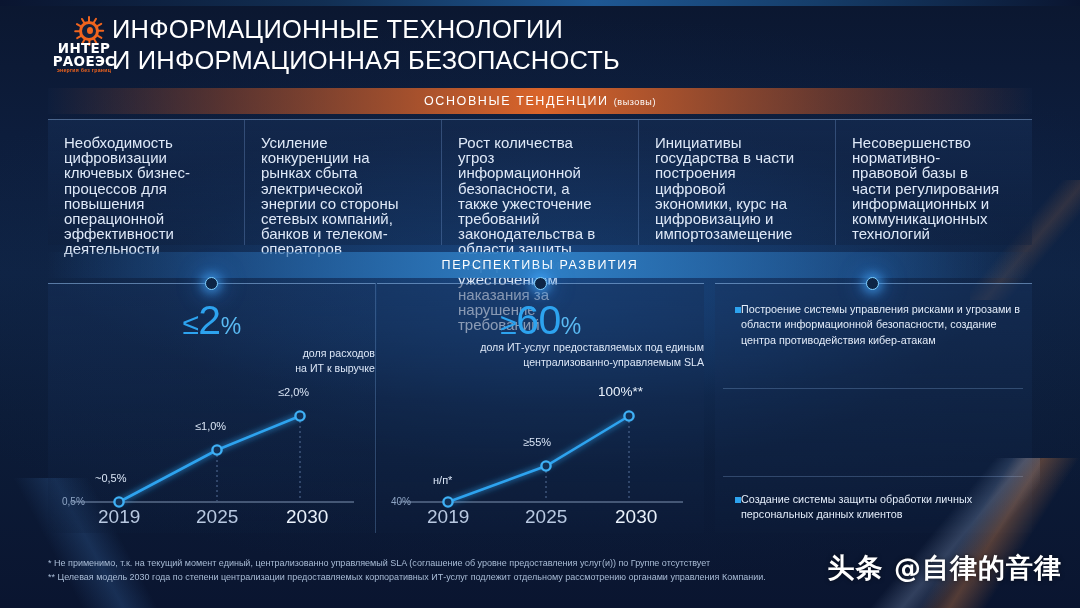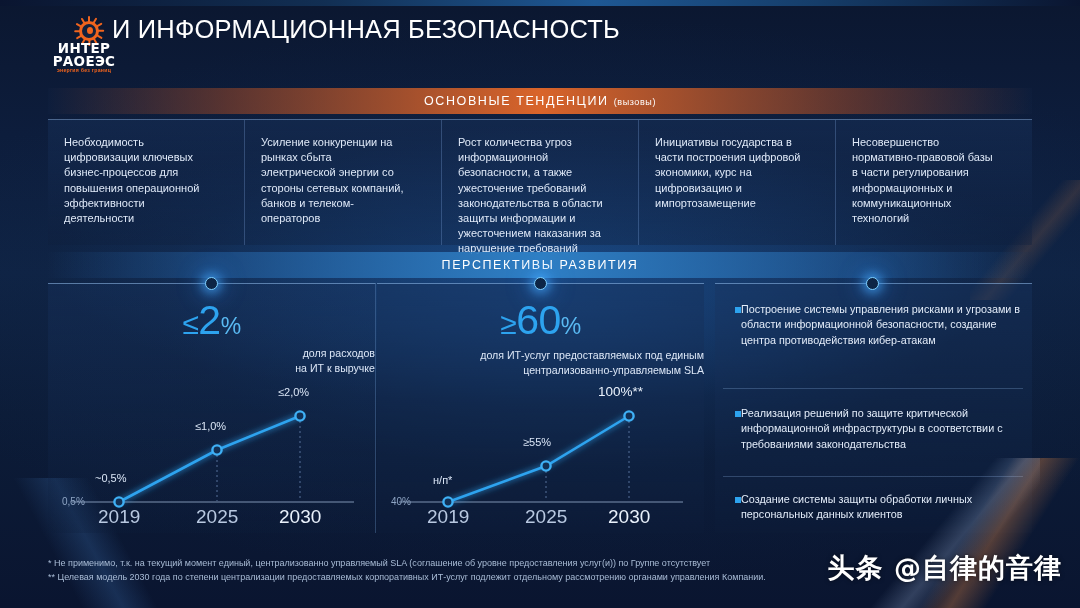--- a/index.html
+++ b/index.html
@@ -86,21 +86,21 @@
 
   
   .trends{
     position:absolute; left:48px; top:119px; width:984px; height:126px;
     display:flex;
     border-top:1px solid rgba(150,190,240,.45);
     background:linear-gradient(180deg, rgba(22,46,86,.55) 0%, rgba(14,30,60,.35) 100%);
   }
   .tcol{
     flex:1 1 0; padding:15px 32px 10px 16px;
-    font-size:11px; line-height:15.2px; color:#dfe9f8;
+    font-size:15px; line-height:15.2px; color:#dfe9f8;
     border-right:1px solid rgba(120,160,215,.32);
   }
   .tcol:last-child{ border-right:none; }
 
   
   .panels{ position:absolute; left:48px; top:283px; width:984px; height:258px; }
   .panel{
     position:absolute; top:0; height:250px;
     border-top:1px solid rgba(150,195,245,.55);
     background:linear-gradient(180deg, rgba(22,48,90,.45) 0%, rgba(13,29,58,.25) 100%);
@@ -119,28 +119,28 @@
     position:absolute; top:14px; left:0; width:100%; text-align:center;
     color:#2da3ef; font-size:41px; line-height:44px; font-weight:400; letter-spacing:-.5px;
   }
   .bignum .pct{ font-size:23px; color:#59b9f2; }
   .bignum .le{ font-size:30px; }
   .caption{
     position:absolute; left:0; width:100%; text-align:right;
     font-size:10.6px; line-height:14.5px; color:#dce7f7;
   }
   .p1 .caption{ top:62px; }
-  .p2 .caption{ top:64px; }
+  .p2 .caption{ top:56px; }
 
   
   .chart{ position:absolute; left:14px; top:96px; width:300px; height:146px; }
   .chart svg{ position:absolute; left:0; top:0; }
   .axis-lab{ position:absolute; font-size:19px; color:#9fb4d0; }
   .axis-lab.yr{ color:#b8c8e0; }
-  .axis-lab.yr.on{ color:#e9f1fb; }
+  .axis-lab.yr.on{ color:#e9f1fb;margin-left:7px; }
   .ylab{ position:absolute; left:0; font-size:10px; color:#8fa5c4; }
   .dlab{ position:absolute; font-size:13.5px; color:#eaf2fc; white-space:nowrap; }
   .dlab.sm{ font-size:11px; color:#dbe6f6; }
 
   
   .bullets{ position:absolute; left:0; top:0; width:100%; height:100%; }
   .bitem{ position:absolute; left:20px; width:288px; display:flex; gap:0; }
   .bsq{ width:6px; height:6px; background:#2da3ef; flex:0 0 6px; margin-top:5px; }
   .btxt{ font-size:10.8px; line-height:15.4px; color:#e3ecf9; }
   .bdiv{ position:absolute; left:8px; width:300px; height:1px; background:rgba(140,180,230,.28); }
@@ -189,20 +189,21 @@
         <div class="ray" style="transform:rotate(330deg)"></div>
       </div>
       <div class="ltext">
         <span>ИНТЕР</span><br>
         <span>РАОЕЭС</span>
       </div>
       <div class="ltag">энергия без границ</div>
     </div>
 
     <div class="title">
+      <span class="l1">ИНФОРМАЦИОННЫЕ ТЕХНОЛОГИИ</span>
       <span class="l2">И ИНФОРМАЦИОННАЯ БЕЗОПАСНОСТЬ</span>
     </div>
   </div>
 
   <div class="banner orange">
     <span>ОСНОВНЫЕ ТЕНДЕНЦИИ</span>
     <span class="small">(вызовы)</span>
   </div>
 
   <div class="trends">
@@ -298,24 +299,20 @@
     </div>
 
     <div class="panel p3">
       <div class="node n3"></div>
       <div class="bullets">
         <div class="bitem" style="top:18px;">
           <div class="bsq"></div>
           <div class="btxt">Построение системы управления рисками и угрозами в области информационной безопасности, создание центра противодействия кибер-атакам</div>
         </div>
         <div class="bdiv" style="top:104px;"></div>
-        <div class="bitem" style="top:122px;">
-          <div class="bsq"></div>
-          <div class="btxt">Реализация решений по защите критической информационной инфраструктуры в соответствии с требованиями законодательства</div>
-        </div>
         <div class="bdiv" style="top:192px;"></div>
         <div class="bitem" style="top:208px;">
           <div class="bsq"></div>
           <div class="btxt">Создание системы защиты обработки личных персональных данных клиентов</div>
         </div>
       </div>
     </div>
   </div>
 
   <div class="foot f1">* Не применимо, т.к. на текущий момент единый, централизованно управляемый SLA (соглашение об уровне предоставления услуг(и)) по Группе отсутствует</div>

